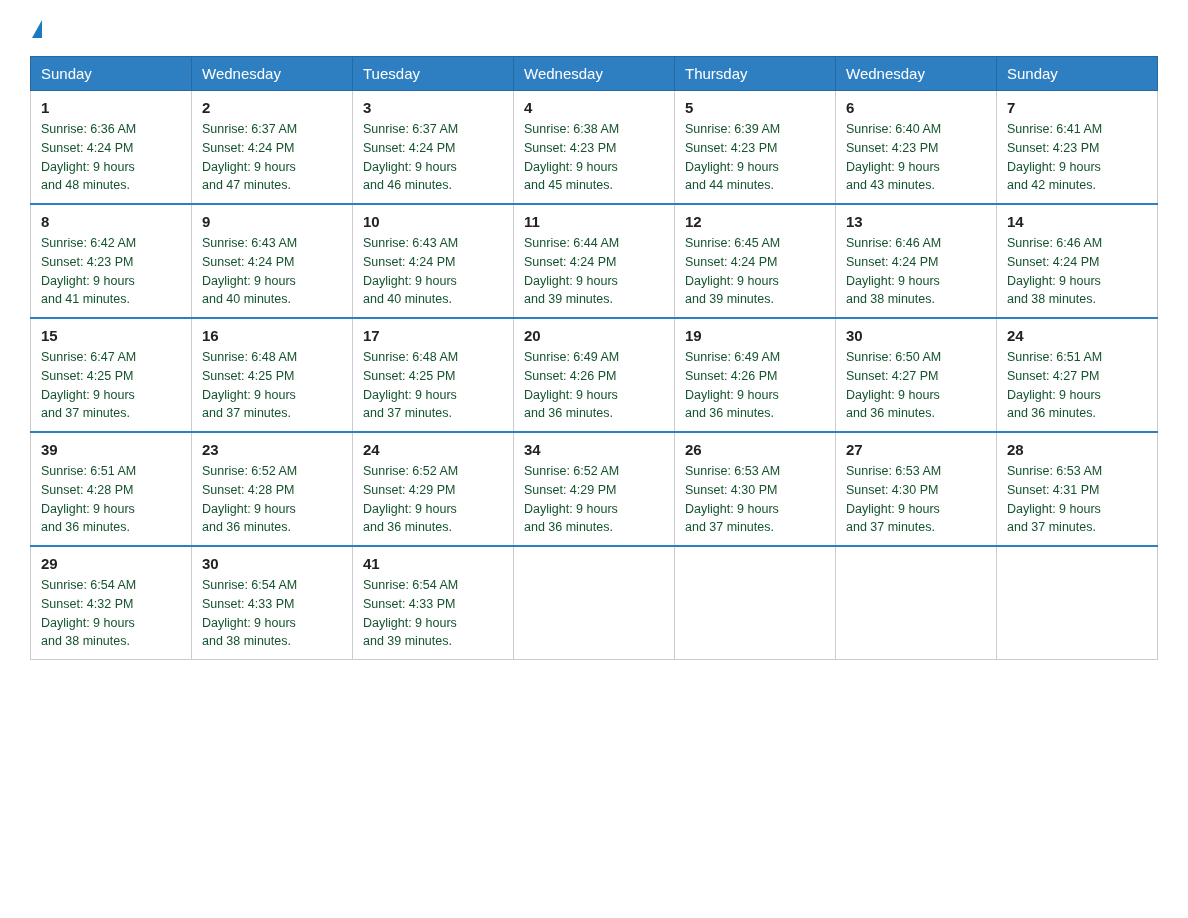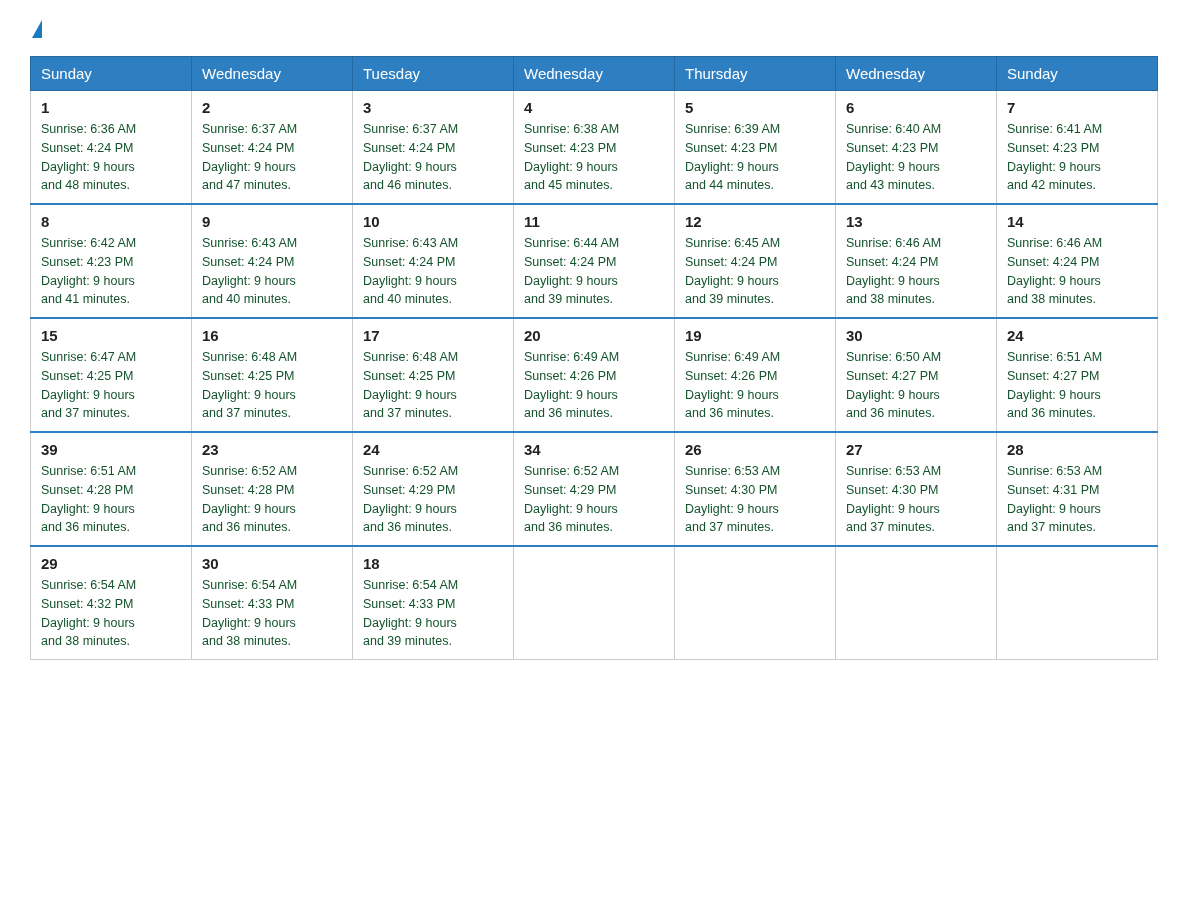--- a/index.html
+++ b/index.html
@@ -260,21 +260,21 @@
       <tr>
         <td>
           <div class="day-number">29</div>
           <div class="day-info">Sunrise: 6:54 AM<br>Sunset: 4:32 PM<br>Daylight: 9 hours<br>and 38 minutes.</div>
         </td>
         <td>
           <div class="day-number">30</div>
           <div class="day-info">Sunrise: 6:54 AM<br>Sunset: 4:33 PM<br>Daylight: 9 hours<br>and 38 minutes.</div>
         </td>
         <td>
-          <div class="day-number">18</div>
+          <div class="day-number">41</div>
           <div class="day-info">Sunrise: 6:54 AM<br>Sunset: 4:33 PM<br>Daylight: 9 hours<br>and 39 minutes.</div>
         </td>
         <td class="empty-cell"></td>
         <td class="empty-cell"></td>
         <td class="empty-cell"></td>
         <td class="empty-cell"></td>
       </tr>
     </tbody>
 </table>
 

